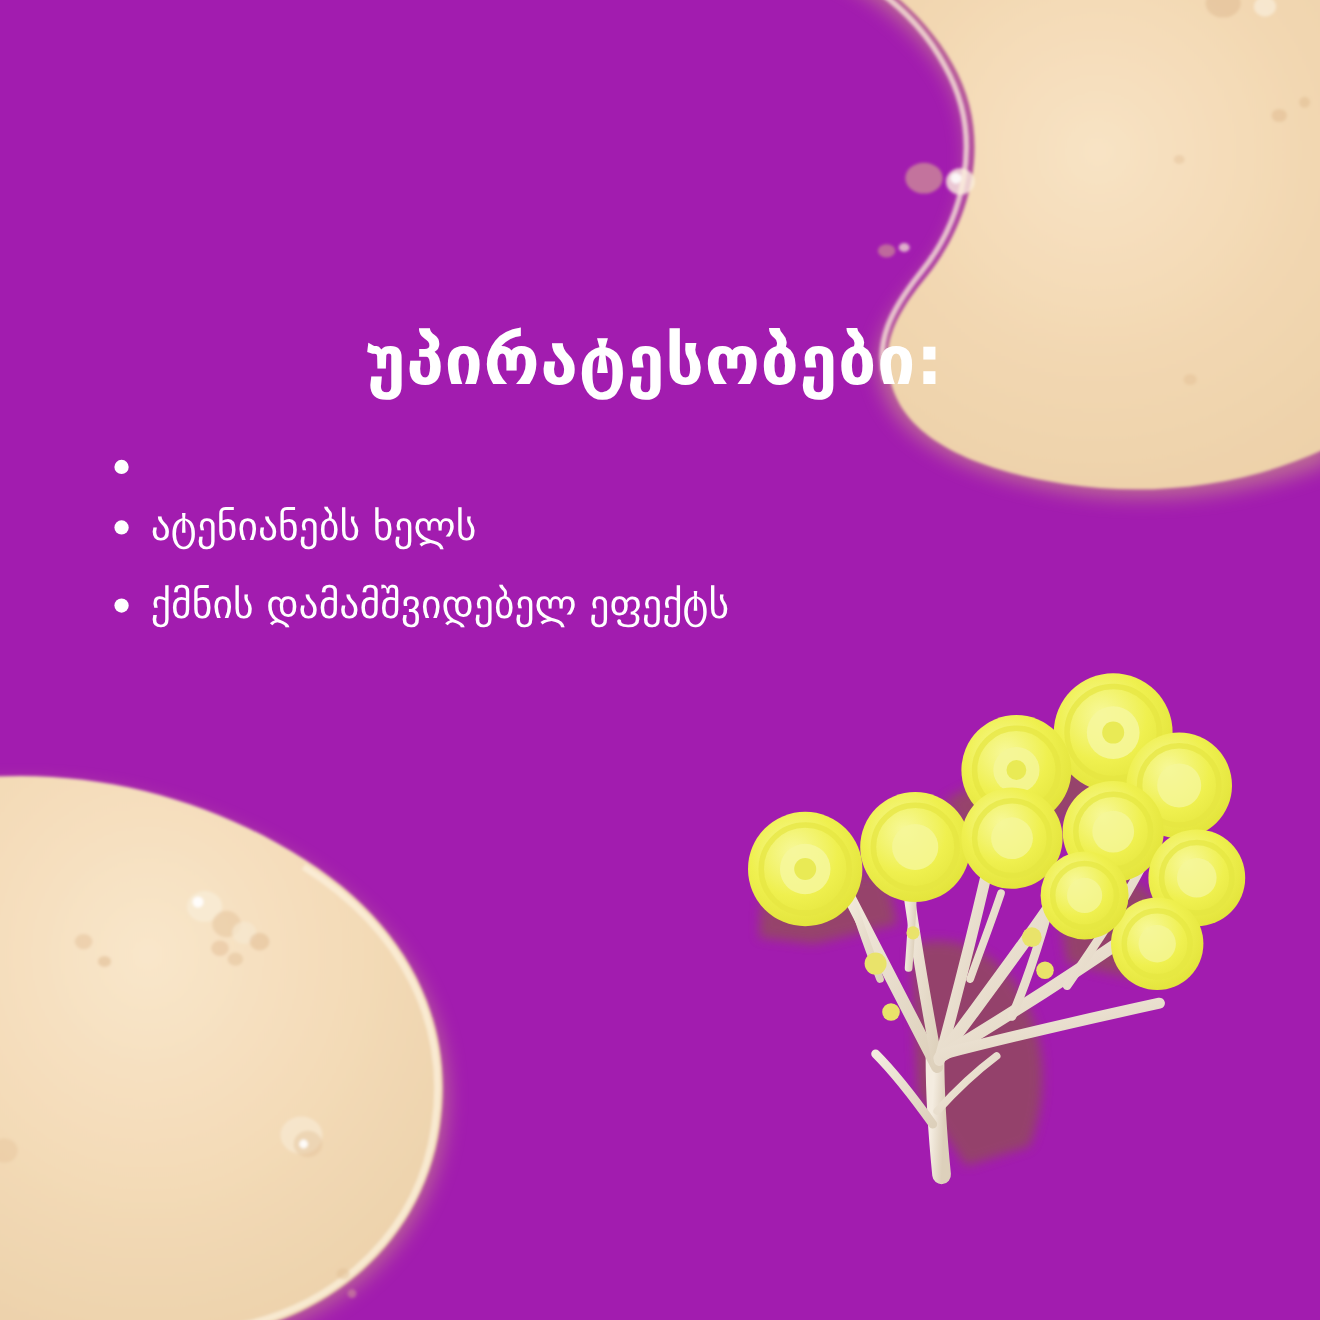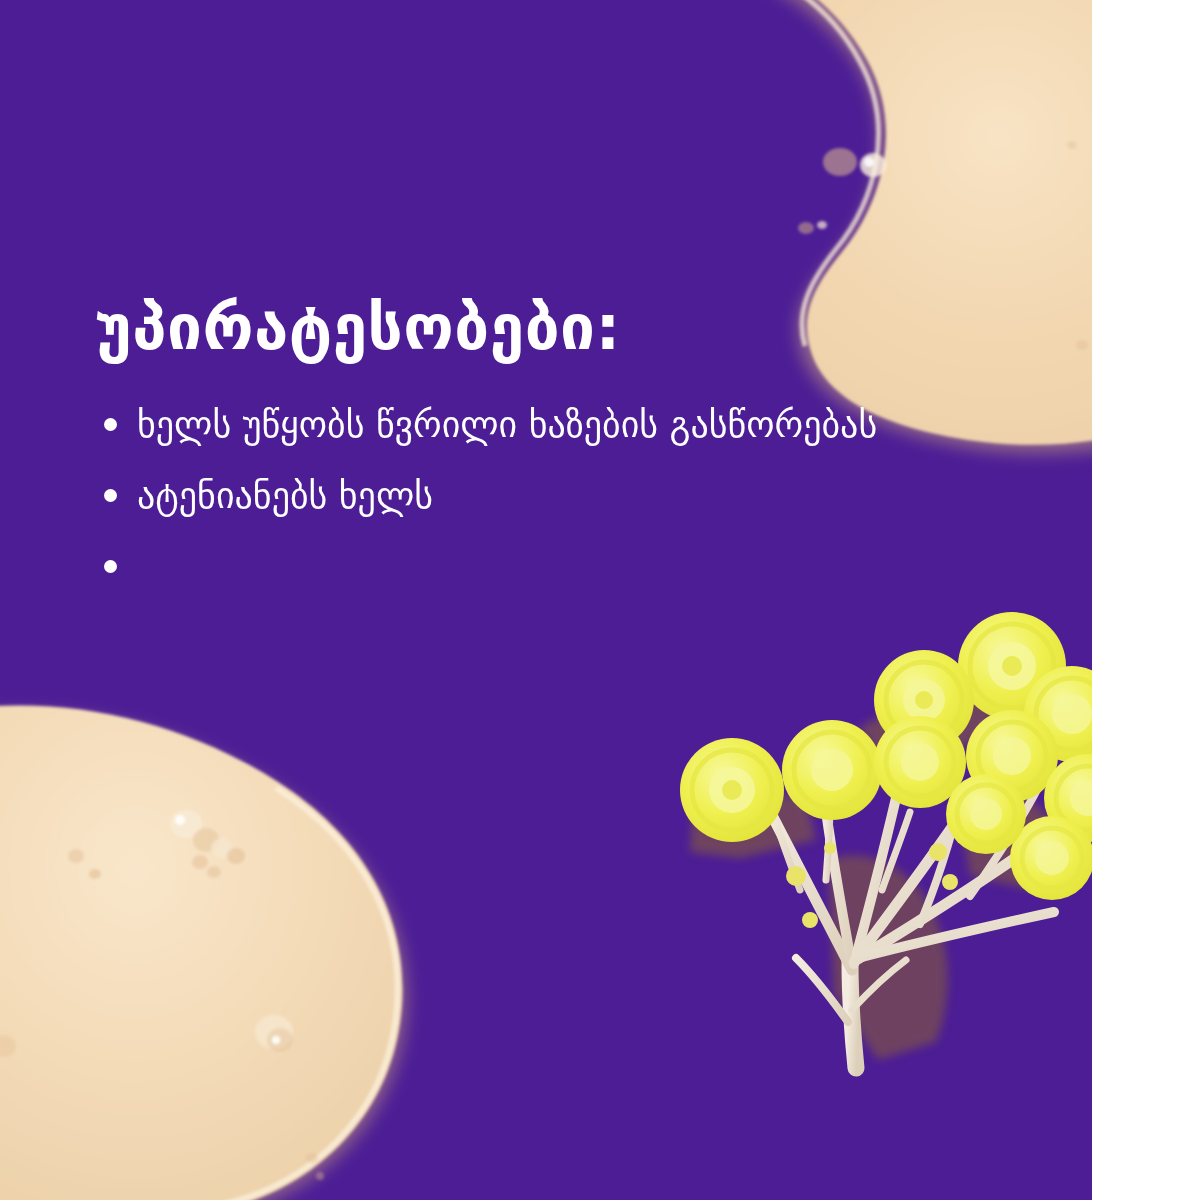--- a/index.html
+++ b/index.html
@@ -2,25 +2,26 @@
 <html><head>
 <meta charset="utf-8">
 <style>
   html, body {
     margin: 0;
     padding: 0;
     background: #ffffff;
   }
   .poster {
     position: relative;
-    width: 1092px;
+    width: 1200px;
     height: 1200px;
     overflow: hidden;
-    background: #4c1d95;
+    background: #a21caf;
     font-family: "DejaVu Sans", "Liberation Sans", sans-serif;
+    text-align: center;
   }
 
   
   .blob-layer {
     position: absolute;
     inset: 0;
     pointer-events: none;
   }
   .blob-layer svg {
     display: block;
@@ -294,25 +295,25 @@
       </g>
     </svg>
   </div>
 
   <div class="content">
     <h1 class="headline">უპირატესობები:</h1>
 
     <ul class="bullet-list">
       <li class="bullet-item">
         <span class="bullet-dot"></span>
-        <span class="bullet-text">ხელს უწყობს წვრილი ხაზების გასწორებას</span>
       </li>
       <li class="bullet-item">
         <span class="bullet-dot"></span>
         <span class="bullet-text">ატენიანებს ხელს</span>
       </li>
       <li class="bullet-item">
         <span class="bullet-dot"></span>
+        <span class="bullet-text">ქმნის დამამშვიდებელ ეფექტს</span>
       </li>
     </ul>
   </div>
 
 </div>
 
 </body></html>

